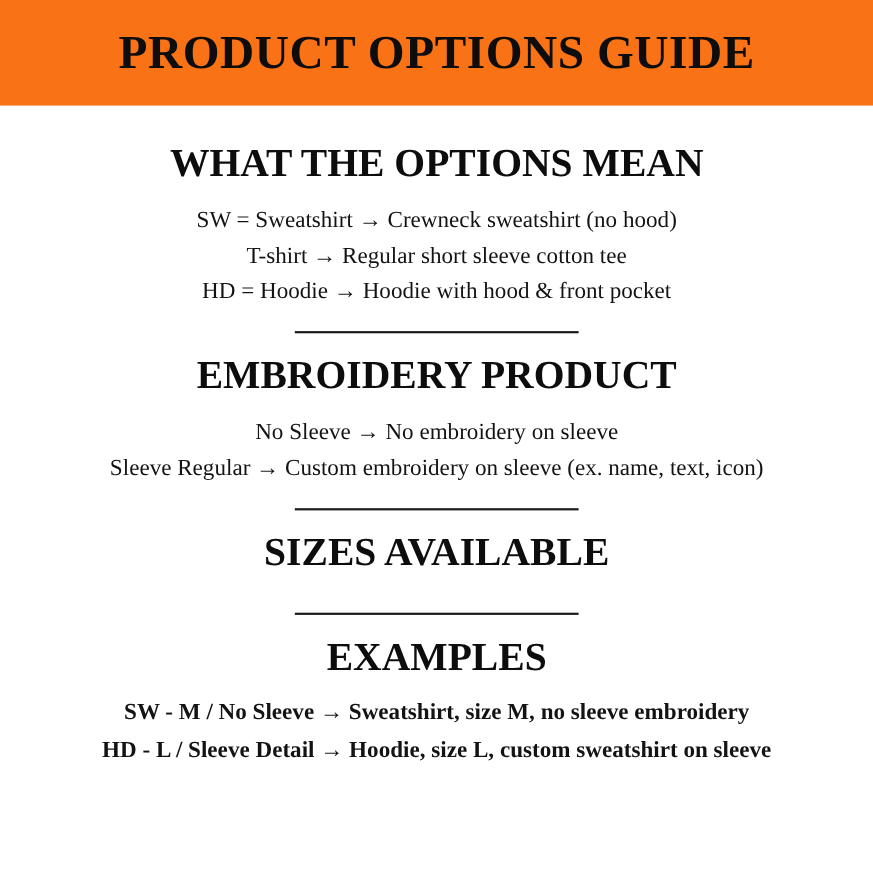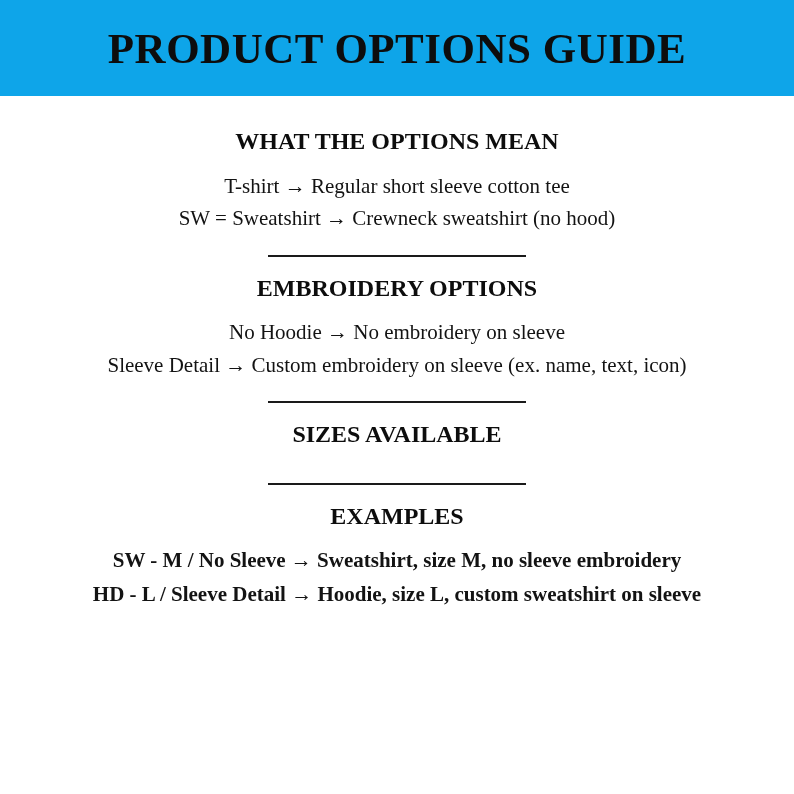--- a/index.html
+++ b/index.html
@@ -15,21 +15,21 @@
     overflow: hidden;
   }
   .page {
     width: 794px;
     height: 794px;
     display: flex;
     flex-direction: column;
     box-sizing: border-box;
   }
   .banner {
-    background: #0ea5e9;
+    background: #f97316;
     width: 100%;
     height: 96px;
     display: flex;
     align-items: center;
     justify-content: center;
     box-sizing: border-box;
   }
   .banner-title {
     font-family: "Liberation Serif", serif;
     font-weight: bold;
@@ -48,21 +48,21 @@
     box-sizing: border-box;
   }
   .section {
     width: 100%;
     display: flex;
     flex-direction: column;
     align-items: center;
   }
   .section-title {
     font-weight: bold;
-    font-size: 24px;
+    font-size: 36px;
     color: #0d0d0d;
     text-align: center;
     margin: 0 0 12px 0;
     line-height: 1.15;
   }
   .line {
     font-size: 21px;
     color: #131313;
     text-align: center;
     line-height: 1.55;
@@ -88,30 +88,31 @@
 <div class="page">
 
   <div class="banner">
     <div class="banner-title">PRODUCT OPTIONS GUIDE</div>
   </div>
 
   <div class="content">
 
     <div class="section s-mean">
       <div class="section-title">WHAT THE OPTIONS MEAN</div>
+      <p class="line">SW = Sweatshirt → Crewneck sweatshirt (no hood)</p>
       <p class="line">T-shirt → Regular short sleeve cotton tee</p>
-      <p class="line">SW = Sweatshirt → Crewneck sweatshirt (no hood)</p>
+      <p class="line">HD = Hoodie → Hoodie with hood &amp; front pocket</p>
     </div>
 
     <div class="divider"></div>
 
     <div class="section s-embroidery">
-      <div class="section-title">EMBROIDERY OPTIONS</div>
-      <p class="line">No Hoodie → No embroidery on sleeve</p>
-      <p class="line">Sleeve Detail → Custom embroidery on sleeve (ex. name, text, icon)</p>
+      <div class="section-title">EMBROIDERY PRODUCT</div>
+      <p class="line">No Sleeve → No embroidery on sleeve</p>
+      <p class="line">Sleeve Regular → Custom embroidery on sleeve (ex. name, text, icon)</p>
     </div>
 
     <div class="divider"></div>
 
     <div class="section s-sizes">
       <div class="section-title">SIZES AVAILABLE</div>
     </div>
 
     <div class="divider"></div>
 

